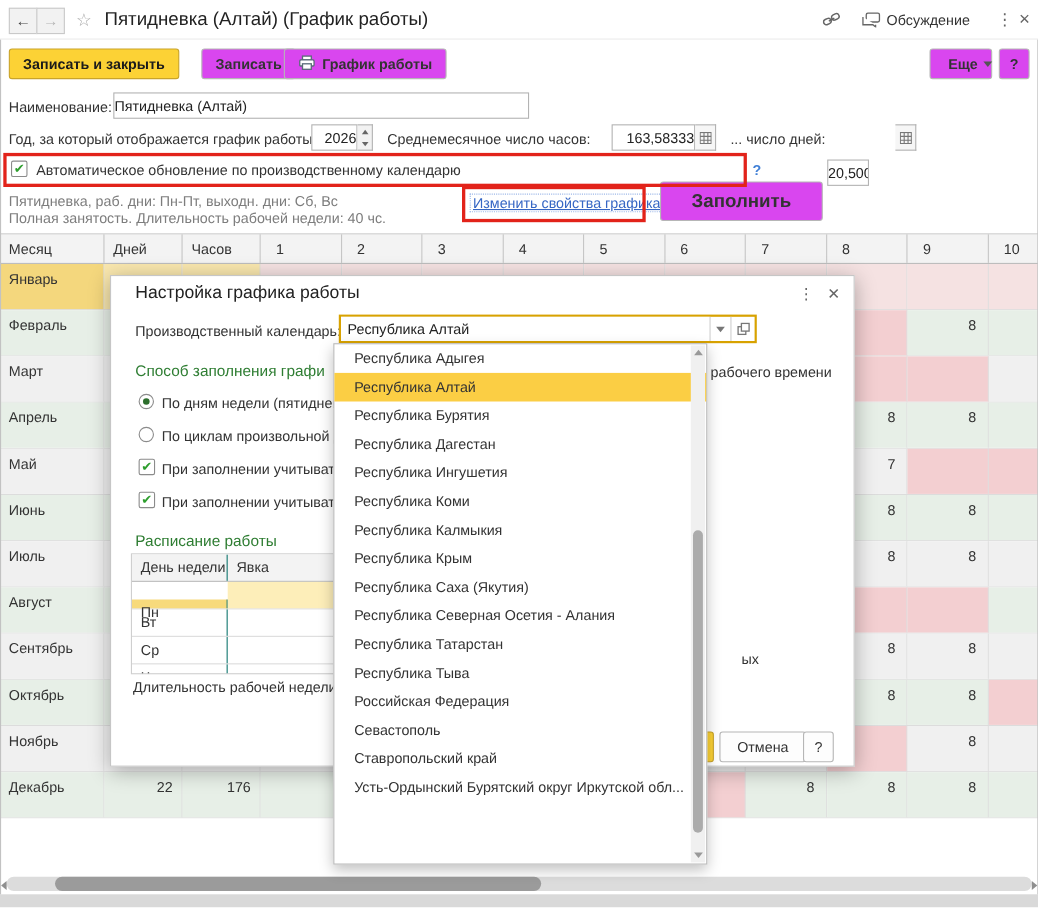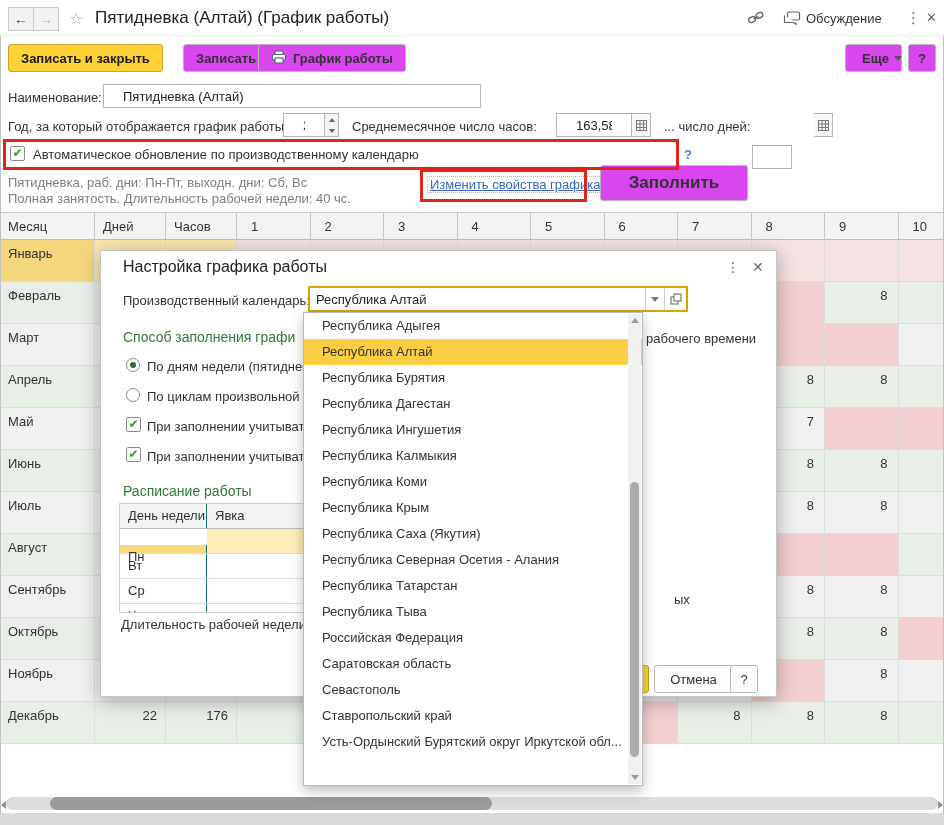--- a/index.html
+++ b/index.html
@@ -22,21 +22,21 @@
   .btn { position:absolute; height:28px; background:#d946ef; border:1px solid #b6b6b6; border-radius:3px; font-size:13px; color:#333; display:flex; align-items:center; justify-content:center; padding:0 12px;font-weight:bold; }
   #btn-save-close { left:8px; top:44px; background:#fcd235; border-color:#c9a42a; font-weight:bold; color:#1b1b1b; }
   #btn-save { left:183px; top:44px; }
   #btn-print { left:258px; top:44px; gap:6px; }
   #btn-more { left:845px; top:44px; width:57px; gap:5px;padding-left:29px; }
   #btn-help-top { left:908px; top:44px; width:28px; padding:0; }
   .dn-arrow { width:0; height:0; border-left:4px solid transparent; border-right:4px solid transparent; border-top:5px solid #555; }
 
   
   .lbl { position:absolute; font-size:13px; color:#333; }
-  .inp { position:absolute; height:24px; border:1px solid #b3b3b3; font-size:13px; font-family:inherit; color:#222; padding:0 19px; background:#fff; }
+  .inp { position:absolute; height:24px; border:1px solid #b3b3b3; font-size:13px; font-family:inherit; color:#222; padding:0 0; background:#fff; }
   .inp.num { text-align:right; }
   .fld-ico { position:absolute; height:24px; width:19px; border:1px solid #b3b3b3; border-left:none; background:#f6f6f6; display:flex; align-items:center; justify-content:center; }
   .spin { position:absolute; width:14px; height:24px; border:1px solid #b3b3b3; border-left:none; background:#f2f2f2; display:flex; flex-direction:column; }
   .spin div { flex:1; display:flex; align-items:center; justify-content:center; }
   .tri-up { width:0; height:0; border-left:3px solid transparent; border-right:3px solid transparent; border-bottom:4px solid #666; }
   .tri-dn { width:0; height:0; border-left:3px solid transparent; border-right:3px solid transparent; border-top:4px solid #666; }
 
   .chk { position:absolute; width:15px; height:15px; border:1px solid #8b8b8b; border-radius:2px; background:#fff; text-align:center; line-height:13px; font-size:12px; color:#2e9e2e; }
   #auto-help { position:absolute; left:684px; top:147px; color:#3f7fd6; font-weight:bold; }
   .hint { position:absolute; color:#7d7d7d; }
@@ -481,29 +481,28 @@
   <div id="dlg-btn-help">?</div>
 </div>
 
 <div id="dropdown" class="abs">
   <div id="dd-items">
       <div class="dd-item">Республика Адыгея</div>
       <div class="dd-item sel">Республика Алтай</div>
       <div class="dd-item">Республика Бурятия</div>
       <div class="dd-item">Республика Дагестан</div>
       <div class="dd-item">Республика Ингушетия</div>
+      <div class="dd-item">Республика Коми</div>
       <div class="dd-item">Республика Калмыкия</div>
-      <div class="dd-item">Республика Коми</div>
       <div class="dd-item">Республика Крым</div>
       <div class="dd-item">Республика Саха (Якутия)</div>
       <div class="dd-item">Республика Северная Осетия - Алания</div>
       <div class="dd-item">Республика Татарстан</div>
       <div class="dd-item">Республика Тыва</div>
       <div class="dd-item">Российская Федерация</div>
-      <div class="dd-item">Саратовская область</div>
       <div class="dd-item">Севастополь</div>
       <div class="dd-item">Ставропольский край</div>
       <div class="dd-item">Усть-Ордынский Бурятский округ Иркутской обл...</div>
     </div>
   <div id="dd-scroll">
     <div class="dd-arr" id="dd-arr-up"></div>
     <div id="dd-thumb"></div>
     <div class="dd-arr" id="dd-arr-dn"></div>
   </div>
 </div>

